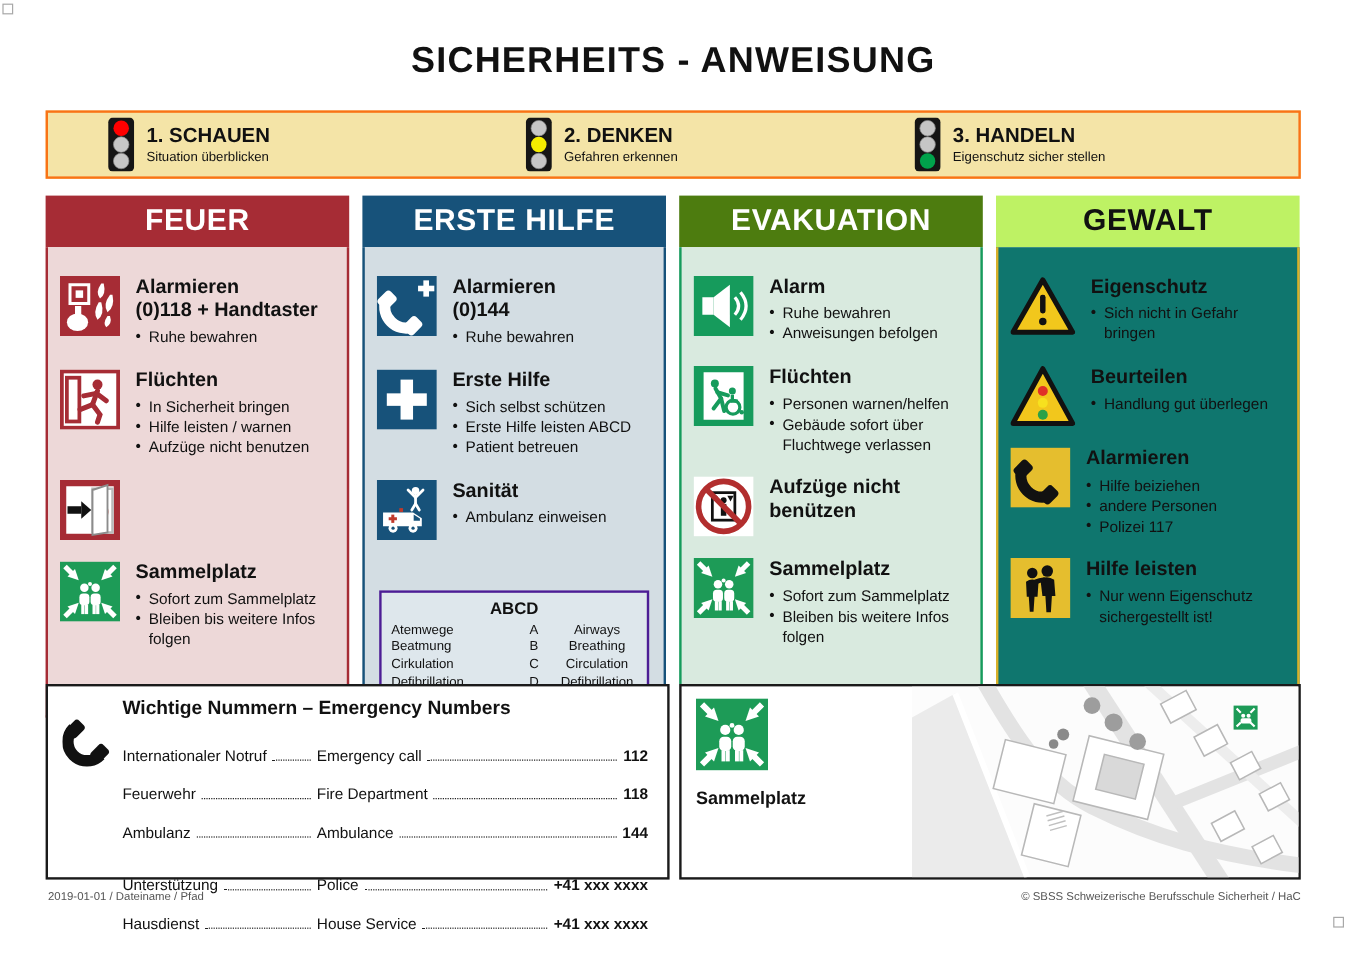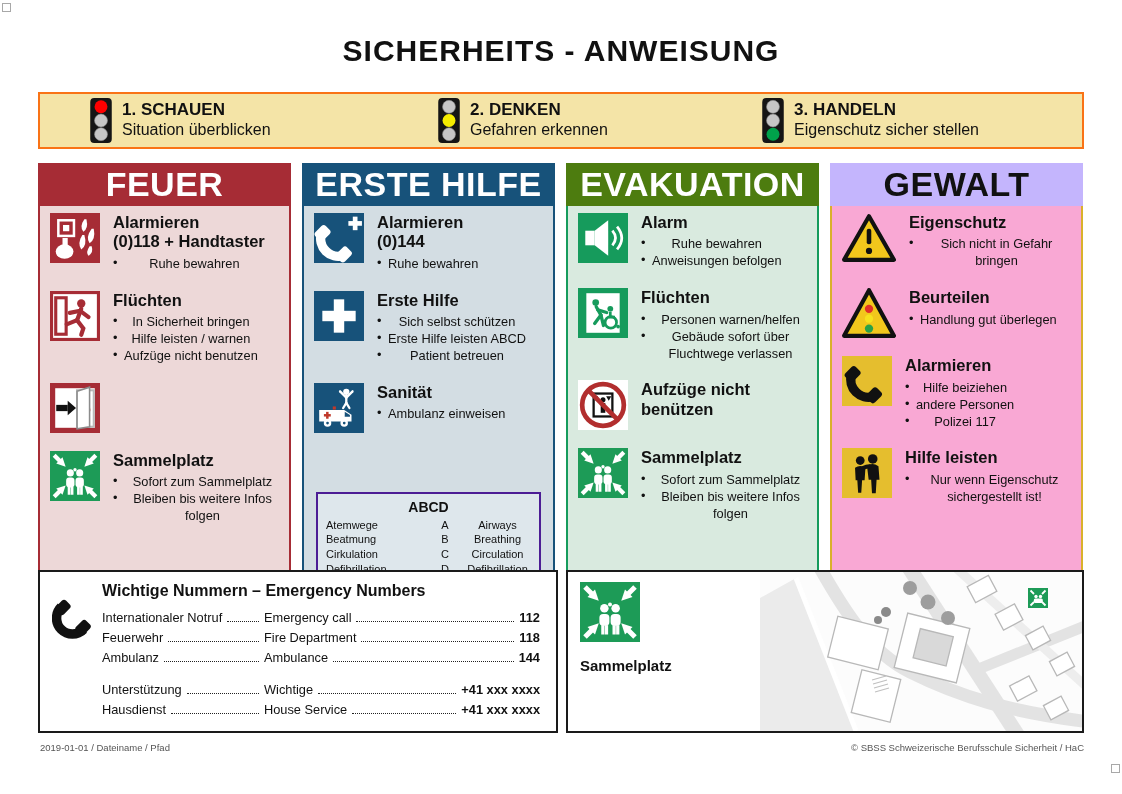--- a/index.html
+++ b/index.html
@@ -9,46 +9,46 @@
   .page-title{position:absolute;top:34px;left:0;right:0;text-align:center;
     font-size:30px;font-weight:bold;letter-spacing:1px;}
 
   
   .steps{position:absolute;left:38px;top:92px;width:1046px;height:57px;
     background:#F4E4A7;border:2px solid #f97316;box-sizing:border-box;}
   .step{position:absolute;top:0;height:100%;display:flex;align-items:center;}
   .step svg{display:block;flex:0 0 auto;}
   .step-text{margin-left:10px;}
   .step-title{font-size:17px;font-weight:bold;line-height:1.2;}
-  .step-desc{font-size:16px;line-height:1.3;}
+  .step-desc{font-size:11px;line-height:1.3;}
   .step1{left:50px}.step2{left:398px}.step3{left:722px}
 
   
   .columns{position:absolute;left:38px;top:163px;display:flex;gap:11px;}
   .col{width:253px;box-sizing:border-box;}
   .col-header{height:43px;display:flex;align-items:center;justify-content:center;
-    font-size:34px;font-weight:bold;letter-spacing:.5px;color:#fff;}
+    font-size:25px;font-weight:bold;letter-spacing:.5px;color:#fff;}
   .col-body{height:392px;box-sizing:border-box;border:2px solid;border-top:none;
-    padding:7px 8px 8px 10px;display:flex;flex-direction:column;}
+    padding:24px 8px 8px 10px;display:flex;flex-direction:column;}
   .col-feuer  .col-header{background:#A62C35}
   .col-feuer  .col-body{background:#EDD8D8;border-color:#A62C35}
   .col-eh     .col-header{background:#17527A}
   .col-eh     .col-body{background:#D3DDE3;border-color:#17527A}
   .col-evak   .col-header{background:#4d7c0f}
   .col-evak   .col-body{background:#D9EADF;border-color:#169B5C}
-  .col-gewalt .col-header{background:#c4b5fd;color:#111}
-  .col-gewalt .col-body{background:#f9a8d4;border-color:#D9B12A}
+  .col-gewalt .col-header{background:#bef264;color:#111}
+  .col-gewalt .col-body{background:#0f766e;border-color:#D9B12A}
 
   .item{display:flex;align-items:flex-start;margin-bottom:18px;}
   .item:last-child{margin-bottom:0;}
   .item .icon{flex:0 0 auto;}
   .itxt{margin-left:13px;min-width:0;}
   .ititle{font-size:16.5px;font-weight:bold;line-height:1.18;}
   .bullets{margin:4px 0 0;padding:0;list-style:none;}
-  .bullets li{font-size:12.8px;line-height:1.32;padding-left:11px;position:relative;text-align:center;}
+  .bullets li{font-size:12.8px;line-height:1.32;padding-left:11px;position:relative;}
   .bullets li::before{content:"•";position:absolute;left:0;top:-1px;}
 
   
   .abcd-box{margin:10px 4px 2px 2px;background:#DEE7EC;border:2px solid #4c1d95;
     padding:5px 8px 7px;margin-top:auto;}
   .abcd-title{text-align:center;font-weight:bold;font-size:14px;margin-bottom:3px;}
   .abcd-row{display:flex;font-size:11px;line-height:1.35;}
   .a-de{flex:0 0 100px;}
   .a-l{flex:0 0 38px;text-align:center;}
   .a-en{flex:1;text-align:center;}
@@ -57,21 +57,21 @@
   .numbers-box{position:absolute;left:38px;top:570px;width:520px;height:163px;
     border:2px solid #1a1a1a;box-sizing:border-box;background:#fff;}
   .numbers-phone{position:absolute;left:12px;top:13px;}
   .num-content{position:absolute;left:62px;top:10px;right:16px;}
   .num-title{font-size:16px;font-weight:bold;margin-bottom:8px;}
   .num-row{display:flex;align-items:baseline;font-size:12.8px;line-height:1.55;}
   .nr-de{display:flex;flex:0 0 162px;align-items:baseline;min-width:0;}
   .nr-en{display:flex;flex:1;align-items:baseline;min-width:0;}
   .nr-label{white-space:nowrap;}
   .dots{flex:1;border-bottom:1.6px dotted #222;margin:0 5px 3px 5px;min-width:8px;}
-  .nr-num{font-weight:bold;flex:0 0 auto;}
+  .nr-num{font-weight:bold;flex:0 0 auto;margin-top:12px;}
   .num-group2{margin-top:13px;}
 
   
   .map-box{position:absolute;left:566px;top:570px;width:518px;height:163px;
     border:2px solid #1a1a1a;box-sizing:border-box;background:#fff;}
   .map-icon{position:absolute;left:12px;top:10px;}
   .map-label{position:absolute;left:12px;top:85px;font-size:15px;font-weight:bold;}
   .site-map{position:absolute;right:0;top:0;}
 
   .footer-left{position:absolute;left:40px;top:742px;font-size:9.5px;color:#555;}
@@ -517,21 +517,21 @@
           </span>
         <span class="nr-num">144</span>
       </div>
       <div class="num-group2">
         <div class="num-row">
           <span class="nr-de">
               <span class="nr-label">Unterstützung</span>
               <span class="dots"></span>
             </span>
           <span class="nr-en">
-              <span class="nr-label">Wichtige</span>
+              <span class="nr-label">Police</span>
               <span class="dots"></span>
             </span>
           <span class="nr-num">+41 xxx xxxx</span>
         </div>
         <div class="num-row">
           <span class="nr-de">
               <span class="nr-label">Hausdienst</span>
               <span class="dots"></span>
             </span>
           <span class="nr-en">

